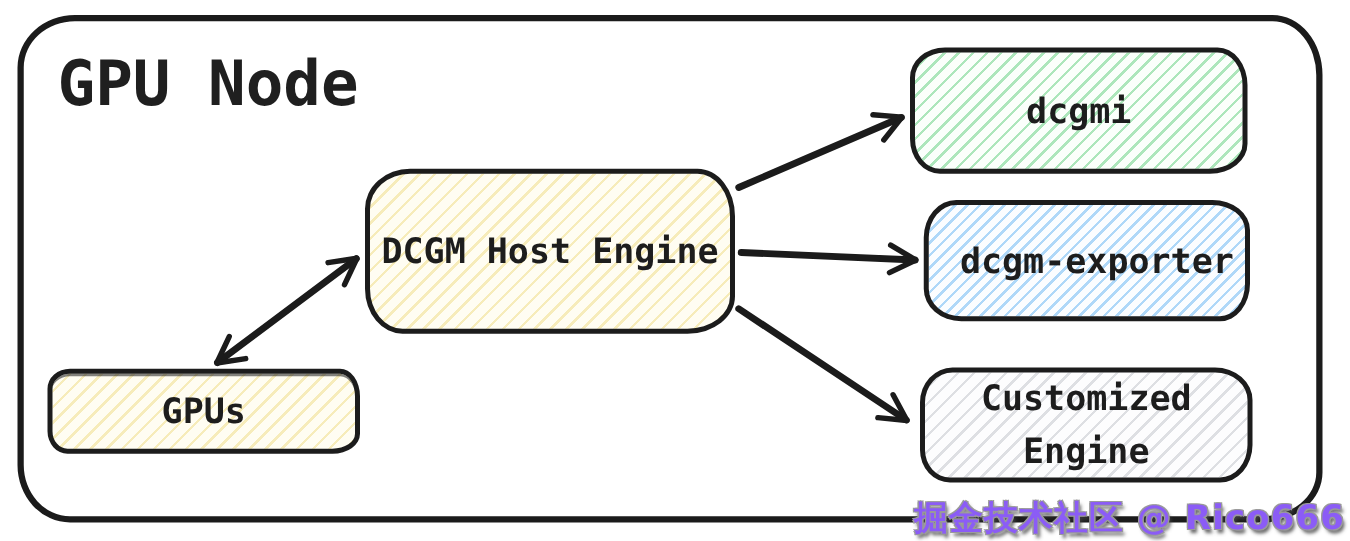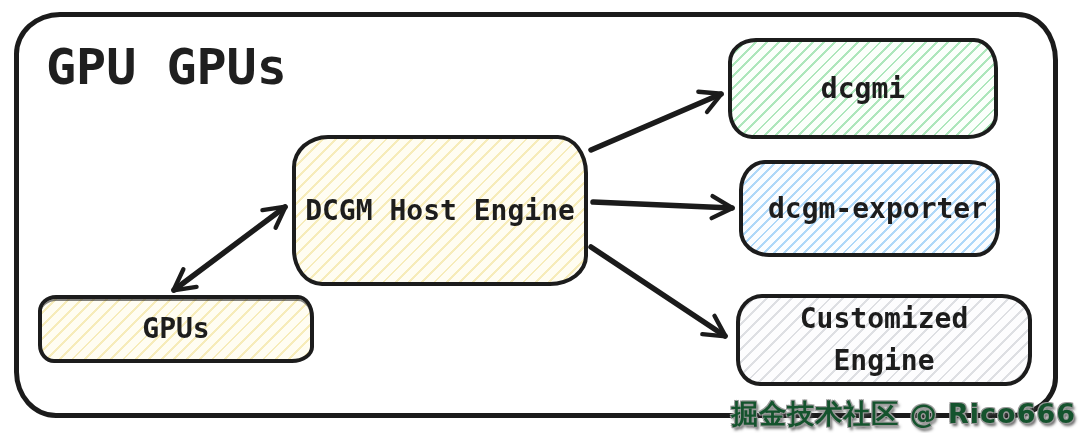--- a/index.html
+++ b/index.html
@@ -44,63 +44,63 @@
     align-items: center;
     justify-content: center;
     font-size: 28px;
     font-weight: bold;
     color: #1d1d1d;
     text-align: center;
     line-height: 1.5;
     white-space: nowrap;
   }
   .n-host {
-    left: 292px; top: 135px; width: 296px; height: 151px;
+    left: 292px; top: 135px; width: 296px; height: 132px;
     border-radius: 36px 30px 38px 30px / 32px 38px 30px 36px;
   }
   .n-gpus {
-    left: 38px; top: 295px; width: 276px; height: 68px;
+    left: 38px; top: 295px; width: 250px; height: 68px;
     border-radius: 18px 16px 22px 16px / 16px 22px 16px 18px;
     box-shadow: inset 0 3px 0 -1px rgba(27,27,27,0.55);
   }
   .n-dcgmi {
     left: 728px; top: 38px; width: 270px; height: 101px;
     border-radius: 28px 24px 30px 24px / 24px 30px 24px 28px;
   }
   .n-exporter {
     left: 739px; top: 160px; width: 261px; height: 97px;
     border-radius: 26px 30px 24px 30px / 30px 24px 30px 26px;
   }
   .n-clients {
-    left: 736px; top: 294px; width: 296px; height: 92px;
+    left: 736px; top: 294px; width: 266px; height: 92px;
     border-radius: 26px 30px 26px 24px / 28px 26px 30px 26px;
   }
   .watermark {
     position: absolute;
     right: 4px; bottom: 1px;
     font-family: "DejaVu Sans", sans-serif;
     font-size: 27px;
     font-weight: bold;
-    color: #14532d;
+    color: #8b5cf6;
     letter-spacing: 1px;
     text-shadow:
       -1px -1px 0 #9a9a9a, 1px -1px 0 #9a9a9a,
       -1px 1px 0 #9a9a9a, 1px 1px 0 #9a9a9a,
       2px 3px 3px rgba(70,70,70,0.85);
     white-space: nowrap;
   }
 </style>
 </head>
 <body>
 
 <div class="canvas">
 
   <div class="outer-frame"></div>
 
-  <div class="diagram-title">GPU GPUs</div>
+  <div class="diagram-title">GPU Node</div>
 
   <svg class="arrow-layer" viewBox="0 0 1080 433">
     <defs>
       <marker id="ah" viewBox="0 0 12 12" refX="10.2" refY="6" markerWidth="5" markerHeight="5" orient="auto-start-reverse" markerUnits="strokeWidth">
         <path d="M1.5,1.2 L10.5,6 L1.5,10.8" fill="none" stroke="#1b1b1b" stroke-width="1.9" stroke-linecap="round" stroke-linejoin="round"></path>
       </marker>
     </defs>
     <line x1="285" y1="207" x2="174" y2="290" stroke="#1b1b1b" stroke-width="5.5" stroke-linecap="round" marker-start="url(#ah)" marker-end="url(#ah)"></line>
     <line x1="591" y1="150" x2="721" y2="94" stroke="#1b1b1b" stroke-width="5.5" stroke-linecap="round" marker-end="url(#ah)"></line>
     <line x1="593" y1="202" x2="732" y2="208" stroke="#1b1b1b" stroke-width="5.5" stroke-linecap="round" marker-end="url(#ah)"></line>

